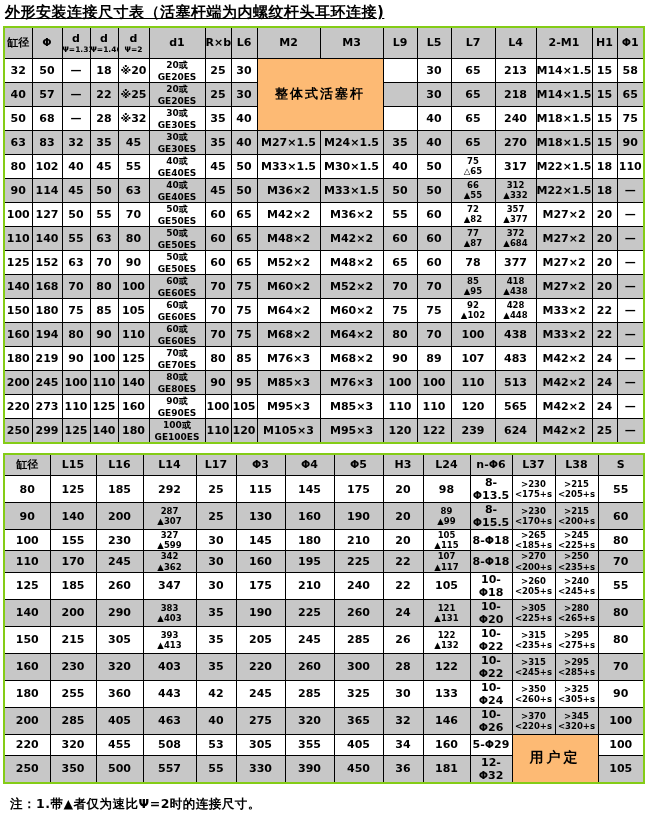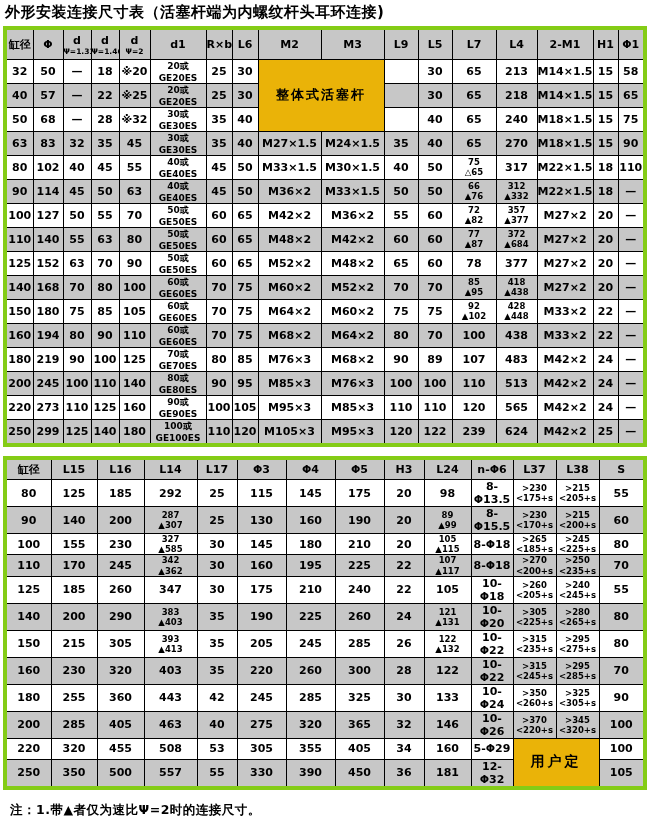--- a/index.html
+++ b/index.html
@@ -3,40 +3,40 @@
 <meta charset="utf-8">
 <style>
   html,body { margin:0; padding:0; }
   body {
     width:650px; height:816px; background:#ffffff;
     font-family:"DejaVu Sans", sans-serif; color:#000;
   }
   .page { padding:2px 0 0 3px; }
   .title {
     font-size:15px; font-weight:bold; letter-spacing:0.5px;
-    margin:1px 0 4px 2px; white-space:nowrap;
+    margin:1px 0 4px 2px; white-space:nowrap;text-decoration:underline;
   }
-  table { border-collapse:collapse; table-layout:fixed; border:4px solid #84cc16; }
+  table { border-collapse:collapse; table-layout:fixed; border:2px solid #84cc16; }
   #t1 { width:640px; }
   #t2 { width:632px; margin-top:9px; }
   th, td {
     border:1px solid #000; text-align:center; vertical-align:middle;
     padding:0; font-weight:bold; font-size:11px; overflow:hidden;
     font-family:"DejaVu Sans", sans-serif;
   }
   #t1 thead tr { height:31px; }
   #t1 tbody tr { height:23px; }
   #t2 thead tr { height:22px; }
   #t2 tbody tr { height:21px; }
   thead th { background:#c7c7c7; }
   tr.shade td { background:#c7c7c7; }
   td.two-line { white-space:pre-line; font-size:8.5px; line-height:1.2; }
   td.cond { font-size:9px; }
   th .sub { display:block; font-weight:bold; font-size:7.5px; line-height:1; margin-top:1px; }
-  td.merged { background:#eab308; font-size:13px; letter-spacing:2px; }
+  td.merged { background:#fdba74; font-size:13px; letter-spacing:2px; }
   td.merged-user { font-size:14px; letter-spacing:3px; }
   .notes { margin:12px 0 0 7px; font-size:12.5px; font-weight:bold; }
   .notes div { margin-bottom:12px; letter-spacing:0.5px; white-space:nowrap; }
   .notes div:not(:first-child) { margin-left:25px; }
 </style>
 </head>
 <body>
 
 <div class="page">
 
@@ -182,21 +182,21 @@
           <td>50</td>
           <td>63</td>
           <td class="cond">40或GE40ES</td>
           <td>45</td>
           <td>50</td>
           <td>M36×2</td>
           <td>M33×1.5</td>
           <td>50</td>
           <td>50</td>
           <td class="two-line">66
-▲76</td>
+▲55</td>
           <td class="two-line">312
 ▲332</td>
           <td>M22×1.5</td>
           <td>18</td>
           <td>—</td>
         </tr>
         <tr>
           <td>100</td>
           <td>127</td>
           <td>50</td>
@@ -469,21 +469,21 @@
 &lt;170+s</td>
           <td class="two-line">&gt;215
 &lt;200+s</td>
           <td>60</td>
         </tr>
         <tr>
           <td>100</td>
           <td>155</td>
           <td>230</td>
           <td class="two-line">327
-▲585</td>
+▲599</td>
           <td>30</td>
           <td>145</td>
           <td>180</td>
           <td>210</td>
           <td>20</td>
           <td class="two-line">105
 ▲115</td>
           <td>8-Φ18</td>
           <td class="two-line">&gt;265
 &lt;185+s</td>

